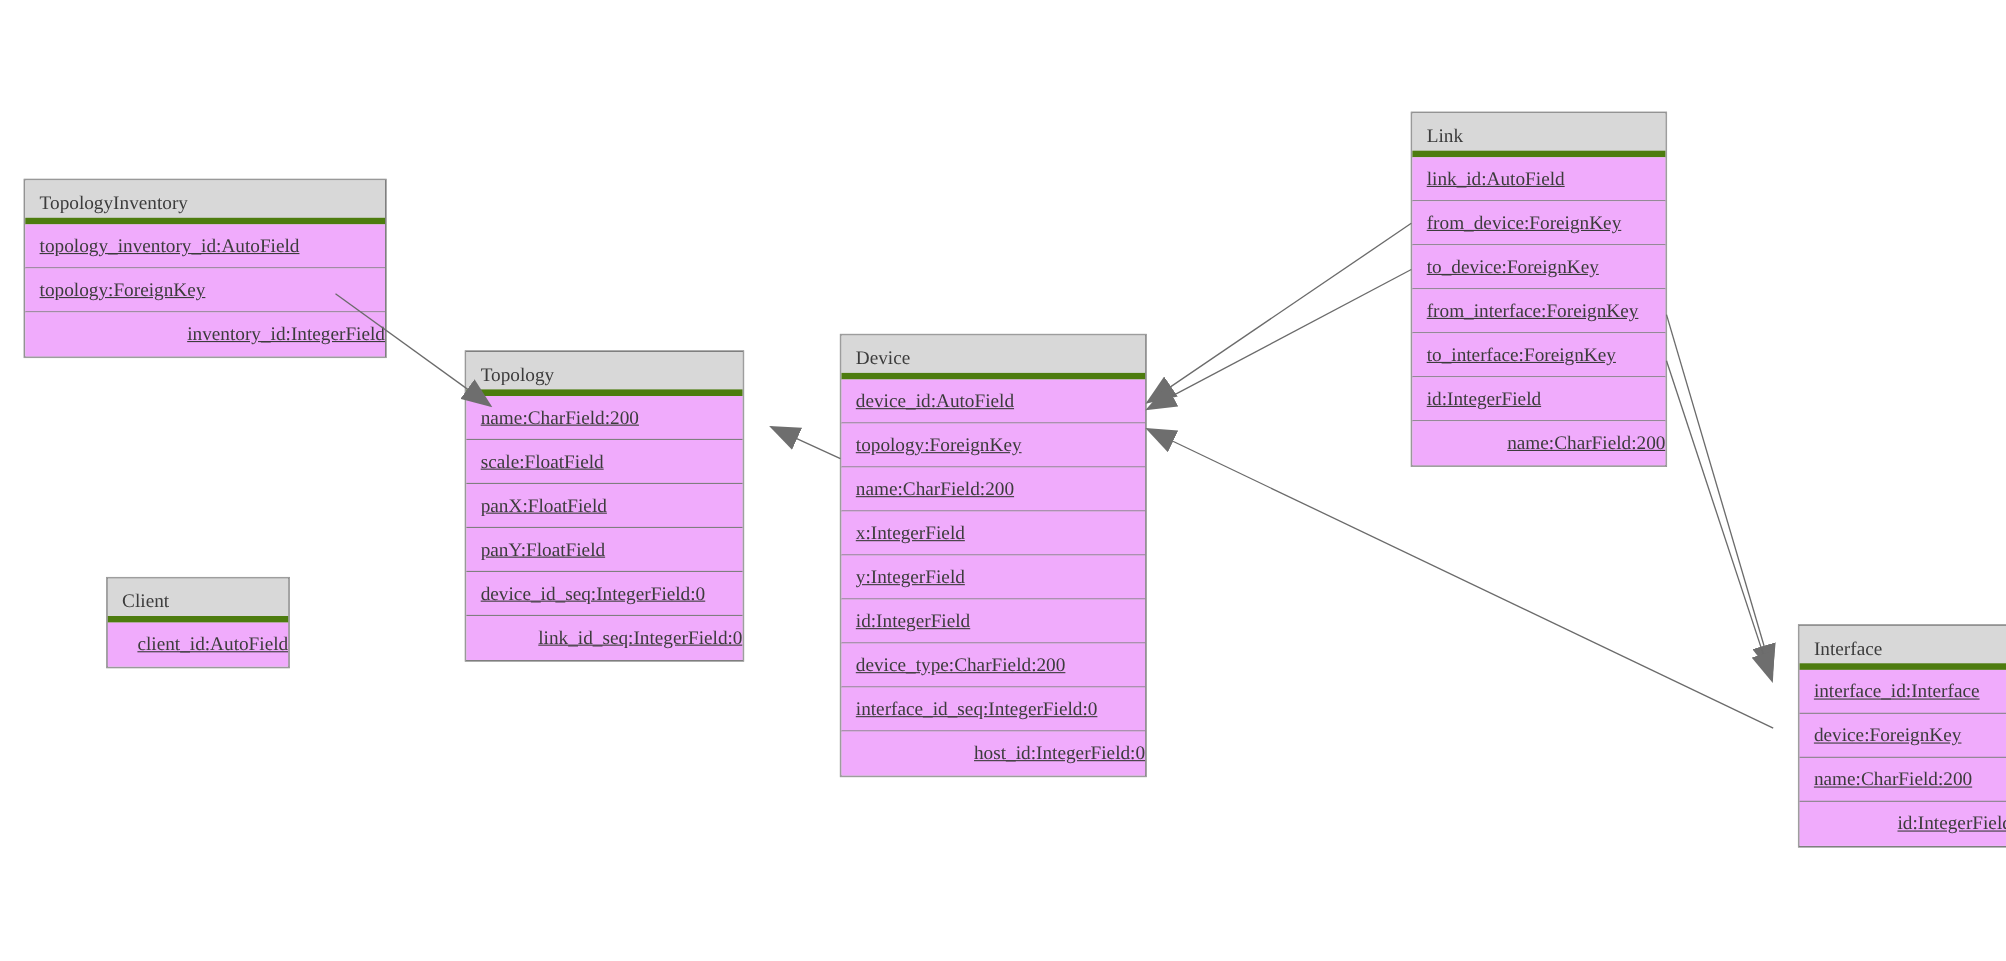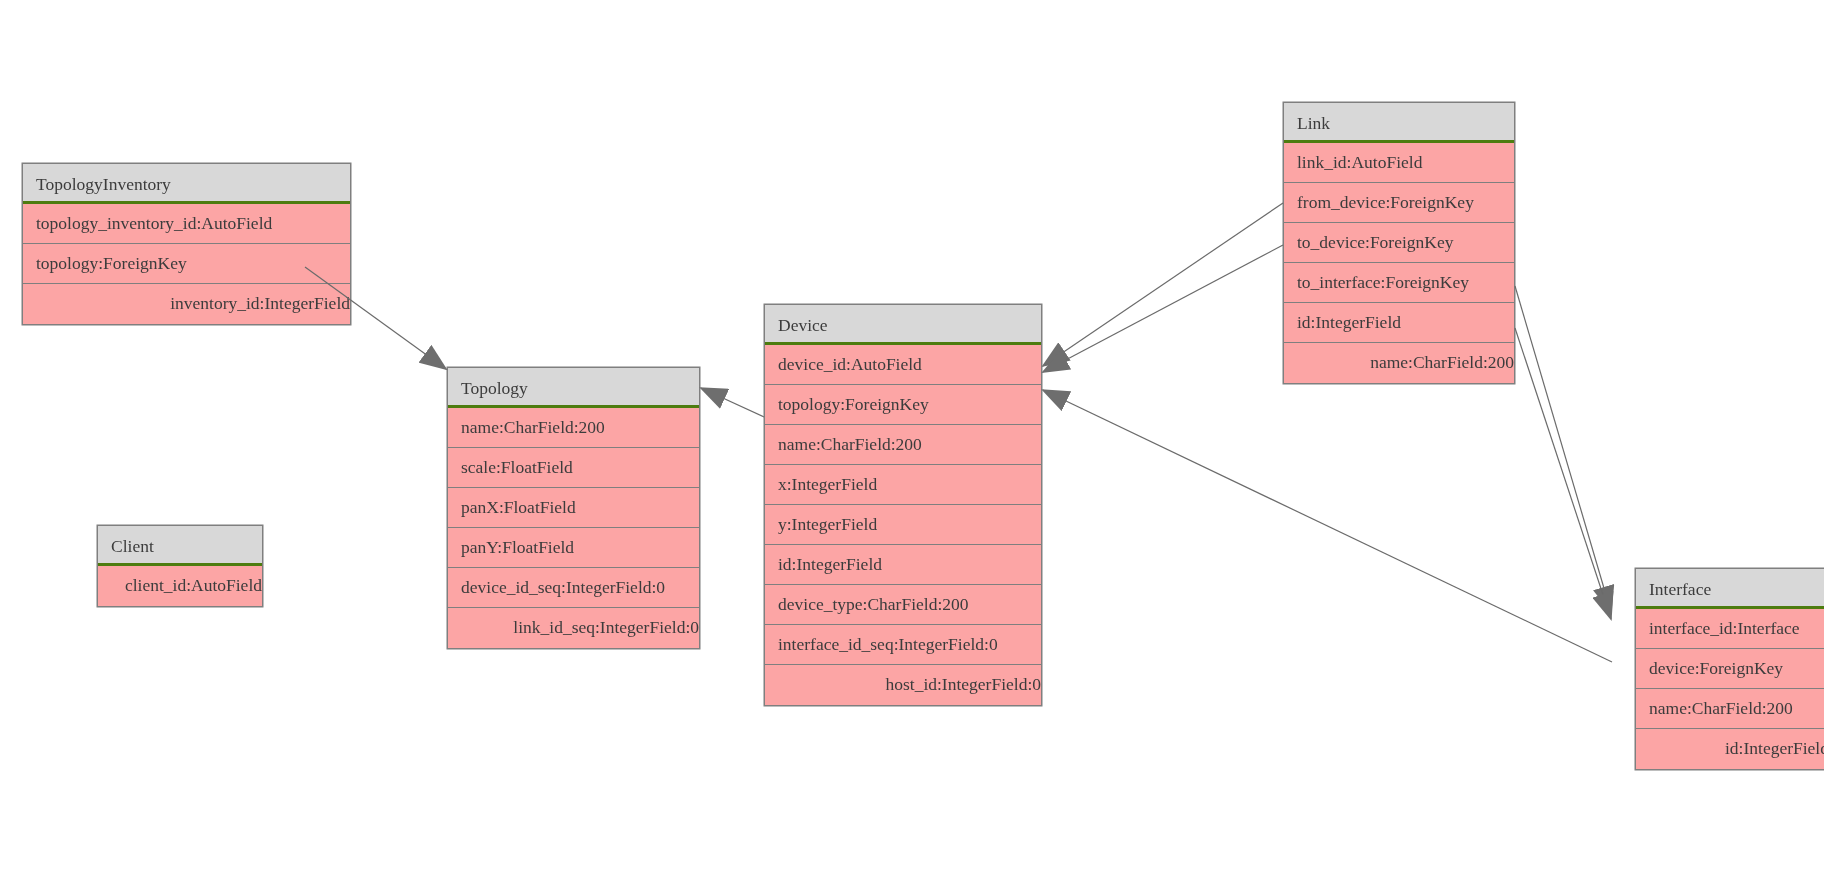--- a/index.html
+++ b/index.html
@@ -26,37 +26,38 @@
     position: absolute;
     background: #ffffff;
     border: 1px solid #7f7f7f;
     z-index: 1;
     box-shadow: 0 0 0 0.5px #7f7f7f;
   }
   .entity-header {
     height: 40px;
     line-height: 40px;
     background: #d8d8d8;
-    border-bottom: 3px solid #4d7c0f;
+    border-bottom: 6px solid #4d7c0f;
     padding-left: 13px;
     font-size: 17.5px;
     color: #3c3c3c;
     white-space: nowrap;
     overflow: hidden;
   }
   .entity-row {
     height: 40px;
     line-height: 39px;
-    background: #fca5a5;
+    background: #f0abfc;
     border-bottom: 1px solid #7f7f7f;
     padding-left: 13px;
     font-size: 17.5px;
     color: #3c3c3c;
     white-space: nowrap;
     overflow: hidden;
+    text-decoration: underline;
   }
   .entity-row:last-child { border-bottom: none; text-align: right; }
 </style>
 </head>
 <body>
 
 <div id="canvas">
   <svg id="relation-svg" viewBox="0 0 1824 874" xmlns="http://www.w3.org/2000/svg">
     <defs>
       <marker id="arrowhead" markerUnits="userSpaceOnUse" markerWidth="28" markerHeight="22" refX="26" refY="11" orient="auto">
@@ -73,21 +74,21 @@
         <line x1="1515" y1="328" x2="1611" y2="619" stroke="#6b6b6b" stroke-width="1.2" marker-end="url(#arrowhead)"></line>
       </g>
   </svg>
   <div id="entities">
       <div class="entity" style="left: 22px; top: 163px; width: 329px;">
         <div class="entity-header">TopologyInventory</div>
         <div class="entity-row">topology_inventory_id:AutoField</div>
         <div class="entity-row">topology:ForeignKey</div>
         <div class="entity-row">inventory_id:IntegerField</div>
       </div>
-      <div class="entity" style="left: 447px; top: 319px; width: 253px; margin-top: 48px;">
+      <div class="entity" style="left: 423px; top: 319px; width: 253px;">
         <div class="entity-header">Topology</div>
         <div class="entity-row">name:CharField:200</div>
         <div class="entity-row">scale:FloatField</div>
         <div class="entity-row">panX:FloatField</div>
         <div class="entity-row">panY:FloatField</div>
         <div class="entity-row">device_id_seq:IntegerField:0</div>
         <div class="entity-row">link_id_seq:IntegerField:0</div>
       </div>
       <div class="entity" style="left: 97px; top: 525px; width: 166px;">
         <div class="entity-header">Client</div>
@@ -103,20 +104,21 @@
         <div class="entity-row">id:IntegerField</div>
         <div class="entity-row">device_type:CharField:200</div>
         <div class="entity-row">interface_id_seq:IntegerField:0</div>
         <div class="entity-row">host_id:IntegerField:0</div>
       </div>
       <div class="entity" style="left: 1283px; top: 102px; width: 232px;">
         <div class="entity-header">Link</div>
         <div class="entity-row">link_id:AutoField</div>
         <div class="entity-row">from_device:ForeignKey</div>
         <div class="entity-row">to_device:ForeignKey</div>
+        <div class="entity-row">from_interface:ForeignKey</div>
         <div class="entity-row">to_interface:ForeignKey</div>
         <div class="entity-row">id:IntegerField</div>
         <div class="entity-row">name:CharField:200</div>
       </div>
       <div class="entity" style="left: 1612px; top: 568px; width: 195px; margin-left: 23px;">
         <div class="entity-header">Interface</div>
         <div class="entity-row">interface_id:Interface</div>
         <div class="entity-row">device:ForeignKey</div>
         <div class="entity-row">name:CharField:200</div>
         <div class="entity-row">id:IntegerField</div>

